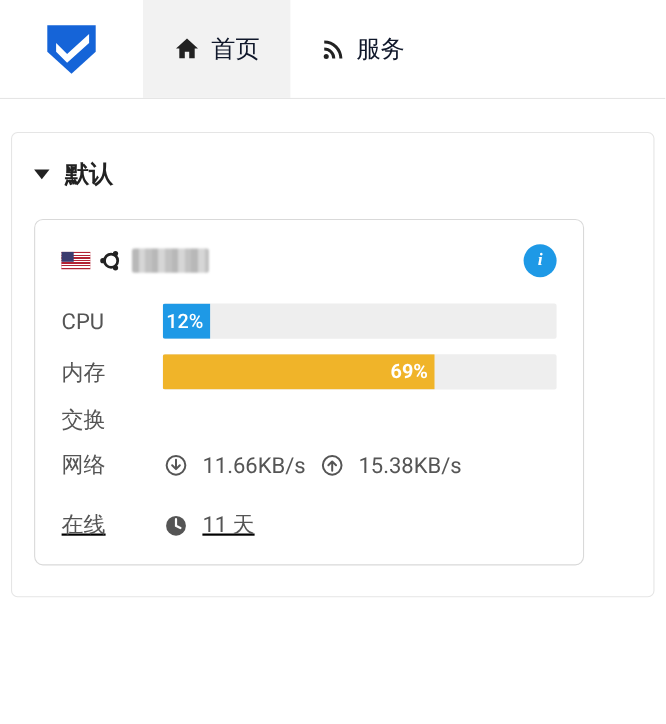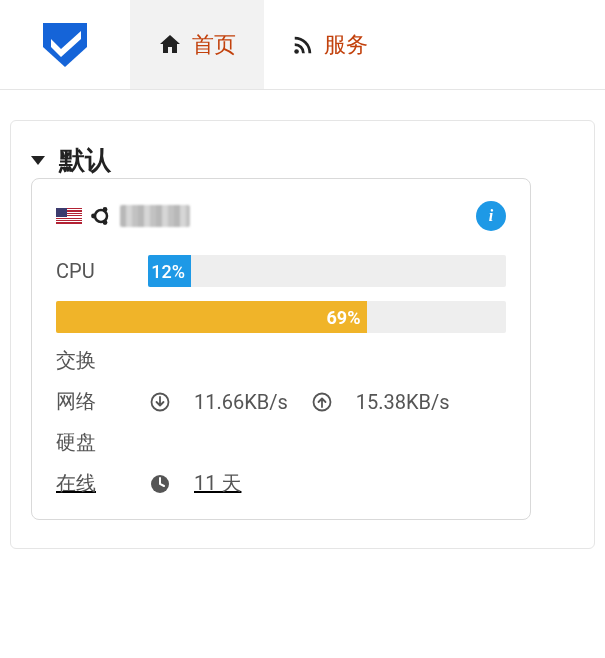--- a/index.html
+++ b/index.html
@@ -25,41 +25,42 @@
       justify-content: center;
       width: 130px;
       padding: 0 10px;
     }
     .nav-item {
       display: flex;
       align-items: center;
       justify-content: center;
       padding: 0 28px;
       font-size: 22px;
-      color: #c2410c;
+      color: #0f172a;
       cursor: pointer;
       gap: 10px;
     }
     .nav-item.active { background: #f2f2f2; }
     .nav-icon { display: inline-flex; }
     
     
     .panel {
       margin: 30px 10px 10px 10px;
       border: 1px solid #e5e5e5;
       border-radius: 6px;
       padding: 22px 20px 28px 20px;
     }
     .panel-header {
       display: flex;
       align-items: center;
       gap: 14px;
-      font-size: 26px;
+      font-size: 22px;
       font-weight: 700;
       color: #222;
+      margin-bottom: 26px;
       cursor: pointer;
     }
     .caret-down {
       width: 0; height: 0;
       border-left: 7px solid transparent;
       border-right: 7px solid transparent;
       border-top: 9px solid #222;
     }
     
     
@@ -135,21 +136,21 @@
       align-items: center;
       margin-bottom: 14px;
       font-size: 20px;
     }
     .stat-row:last-child { margin-bottom: 0; text-decoration: underline; }
     .stat-label {
       width: 92px;
       color: #555;
       flex-shrink: 0;
     }
-    .stat-value { color: #555; display: flex; align-items: center; gap: 22px; }
+    .stat-value { color: #555; display: flex; align-items: center; gap: 12px; }
     
     .progress-track {
       flex: 1;
       height: 32px;
       background: #eeeeee;
       border-radius: 2px;
       position: relative;
       overflow: hidden;
     }
     .progress-fill {
@@ -227,20 +228,21 @@
     </div>
 
     <div class="stat-row">
       <span class="stat-label">CPU</span>
       <div class="progress-track">
         <div class="progress-fill fill-blue" style="width:12%">12%</div>
       </div>
     </div>
 
     <div class="stat-row">
+      <span class="stat-label">内存</span>
       <div class="progress-track">
         <div class="progress-fill fill-yellow" style="width:69%">69%</div>
       </div>
     </div>
 
     <div class="stat-row">
       <span class="stat-label">交换</span>
     </div>
 
     <div class="stat-row">
@@ -257,21 +259,20 @@
           <svg width="20" height="20" viewBox="0 0 20 20" fill="none" stroke="#555" stroke-width="1.8">
             <circle cx="10" cy="10" r="8.5"></circle>
             <path d="M10 15 v-8 M6.5 10 L10 6.5 L13.5 10" stroke-linecap="round" stroke-linejoin="round"></path>
           </svg>
         </span>
         <span>15.38KB/s</span>
       </div>
     </div>
 
     <div class="stat-row">
-      <span class="stat-label">硬盘</span>
     </div>
 
     <div class="stat-row">
       <span class="stat-label">在线</span>
       <div class="stat-value">
         <span class="clock-icon">
           <svg width="20" height="20" viewBox="0 0 20 20" fill="#555">
             <circle cx="10" cy="10" r="9"></circle>
             <path d="M10 4 v6 l4 2" stroke="#fff" stroke-width="2" fill="none" stroke-linecap="round"></path>
           </svg>

